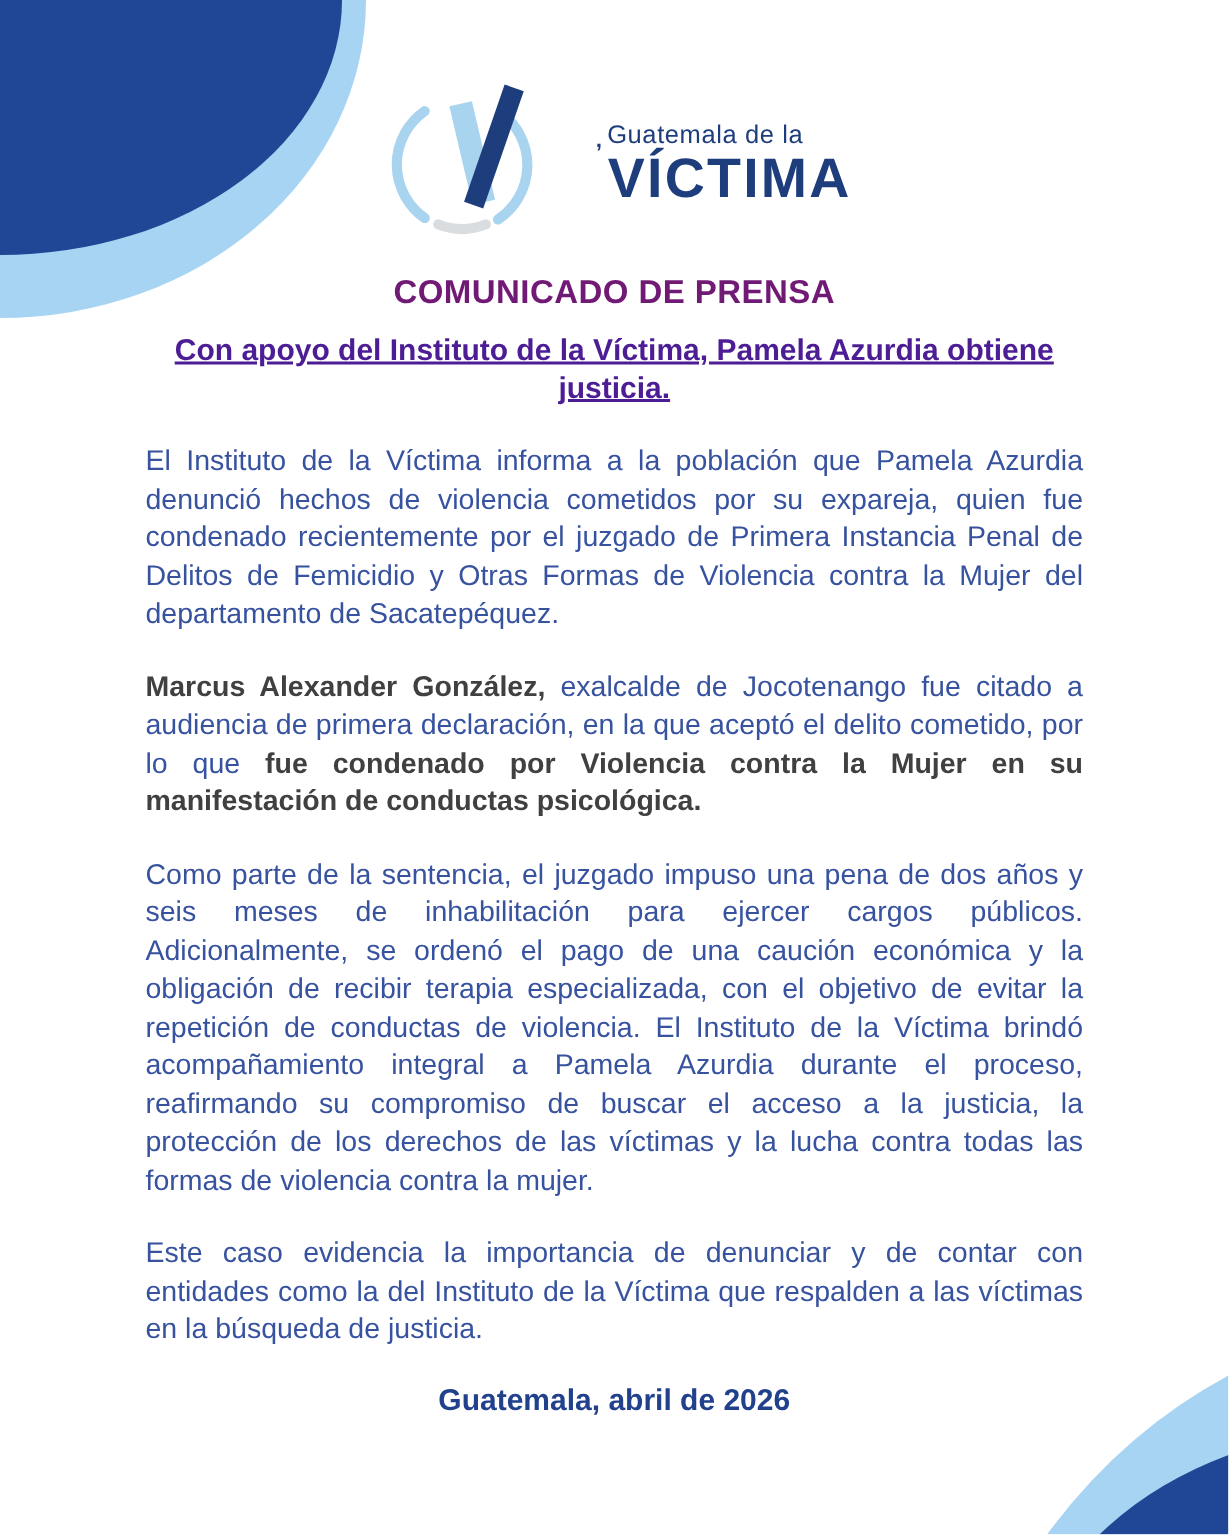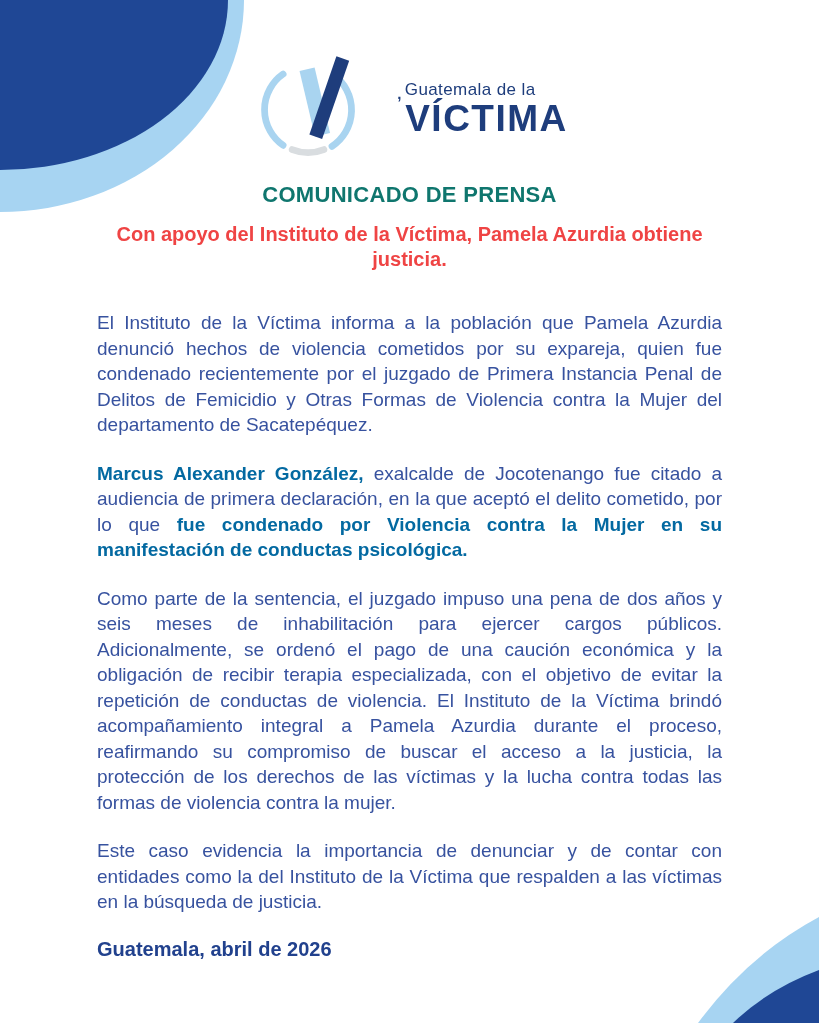--- a/index.html
+++ b/index.html
@@ -43,46 +43,48 @@
     line-height:1.05;
     margin-left:32px;
   }
 
   
   .doc-title{
     margin-top:24px;
     text-align:center;
     font-size:22px;
     font-weight:700;
-    color:#0f766e;
+    color:#701a75;
     letter-spacing:0.3px;
   }
   .doc-subtitle{
     margin:14px auto 0;
     max-width:600px;
     text-align:center;
     font-size:20px;
     line-height:25px;
     font-weight:700;
-    color:#ef4444;
+    color:#4c1d95;
+    text-decoration:underline;
   }
 
   
-  .body-text{margin-top:38px;}
+  .body-text{margin-top:23px;}
   .body-text p{
     margin:0 0 23px 0;
     font-size:19px;
     line-height:25.5px;
     text-align:justify;
     color:#37529F;
   }
-  .b{font-weight:700;color:#0369a1;}
+  .b{font-weight:700;color:#404040;}
 
   .dateline{
     margin-top:2px;
+    text-align:center;
     font-size:20px;
     font-weight:700;
     color:#21418D;
   }
 </style>
 </head>
 <body>
 
 <div class="page">
 

